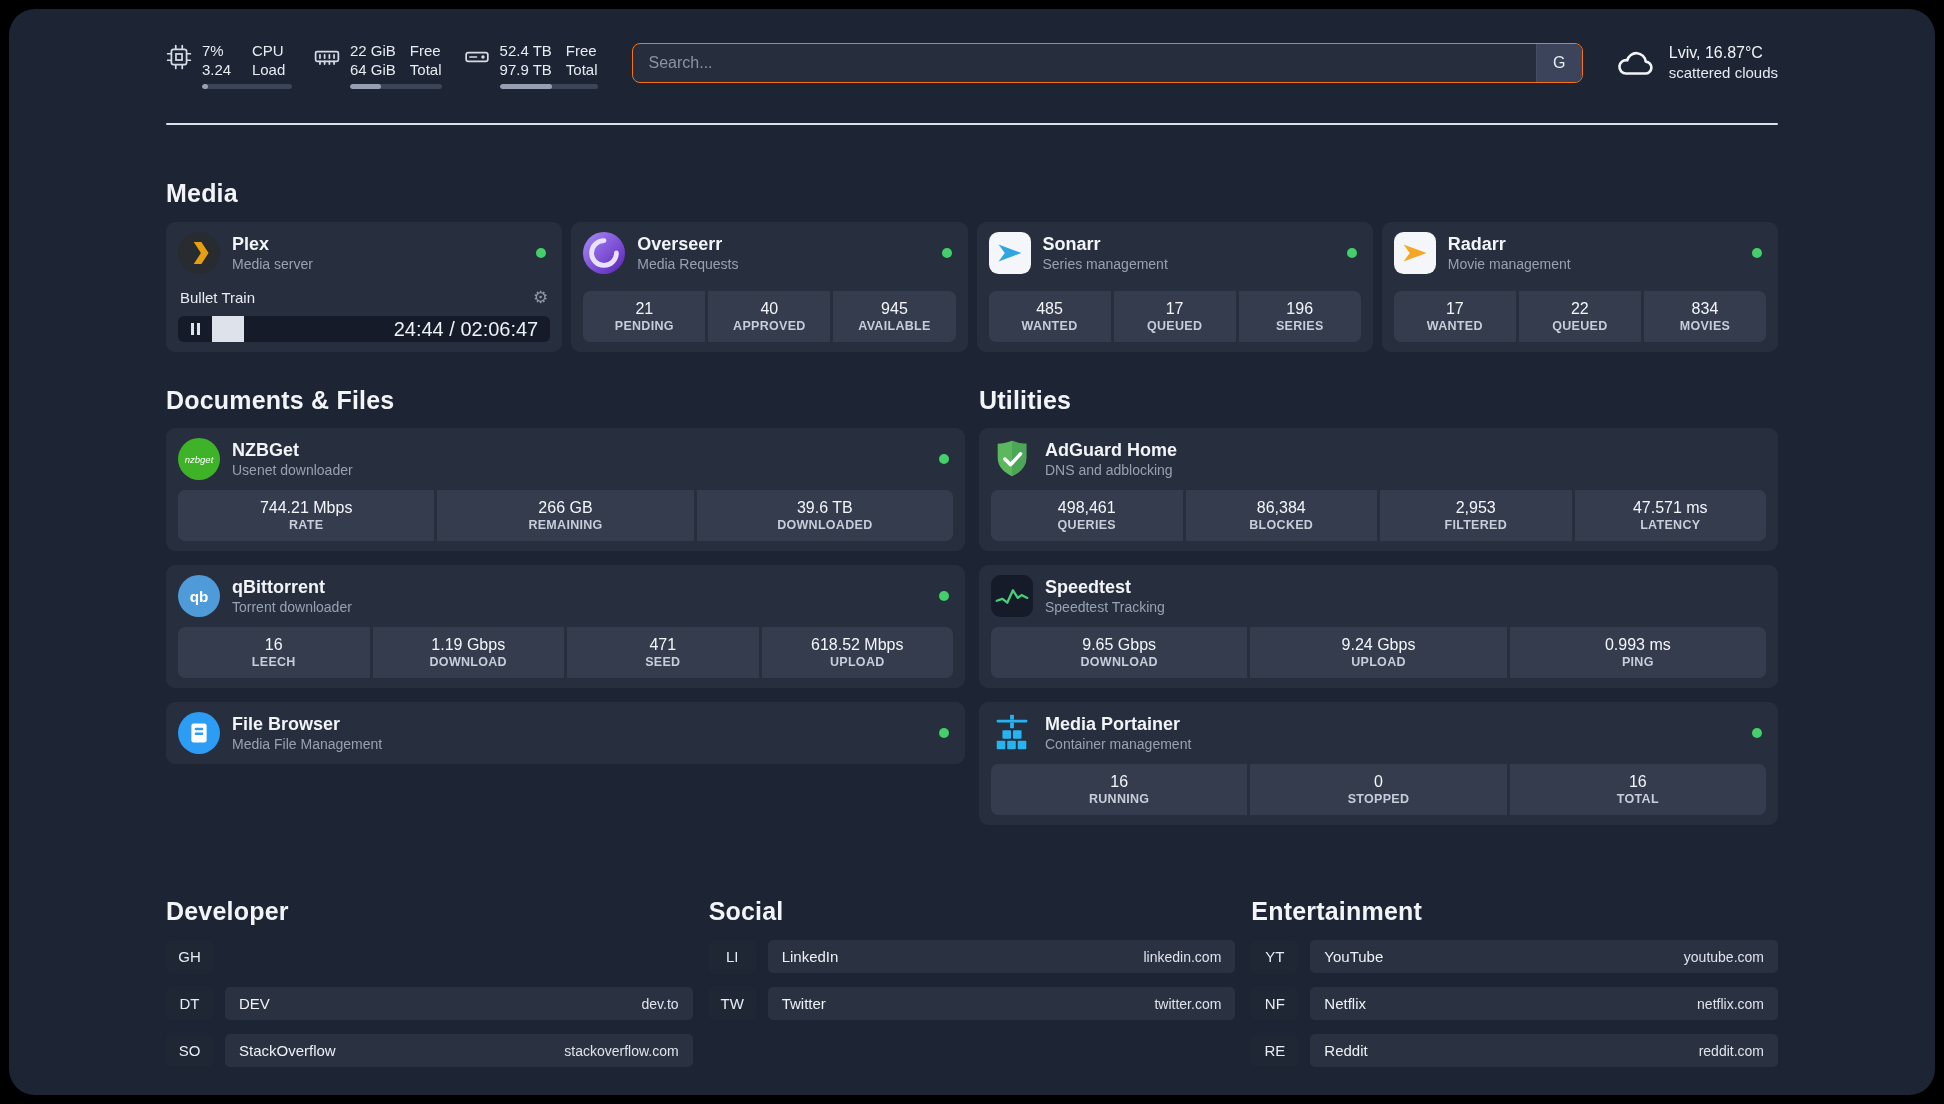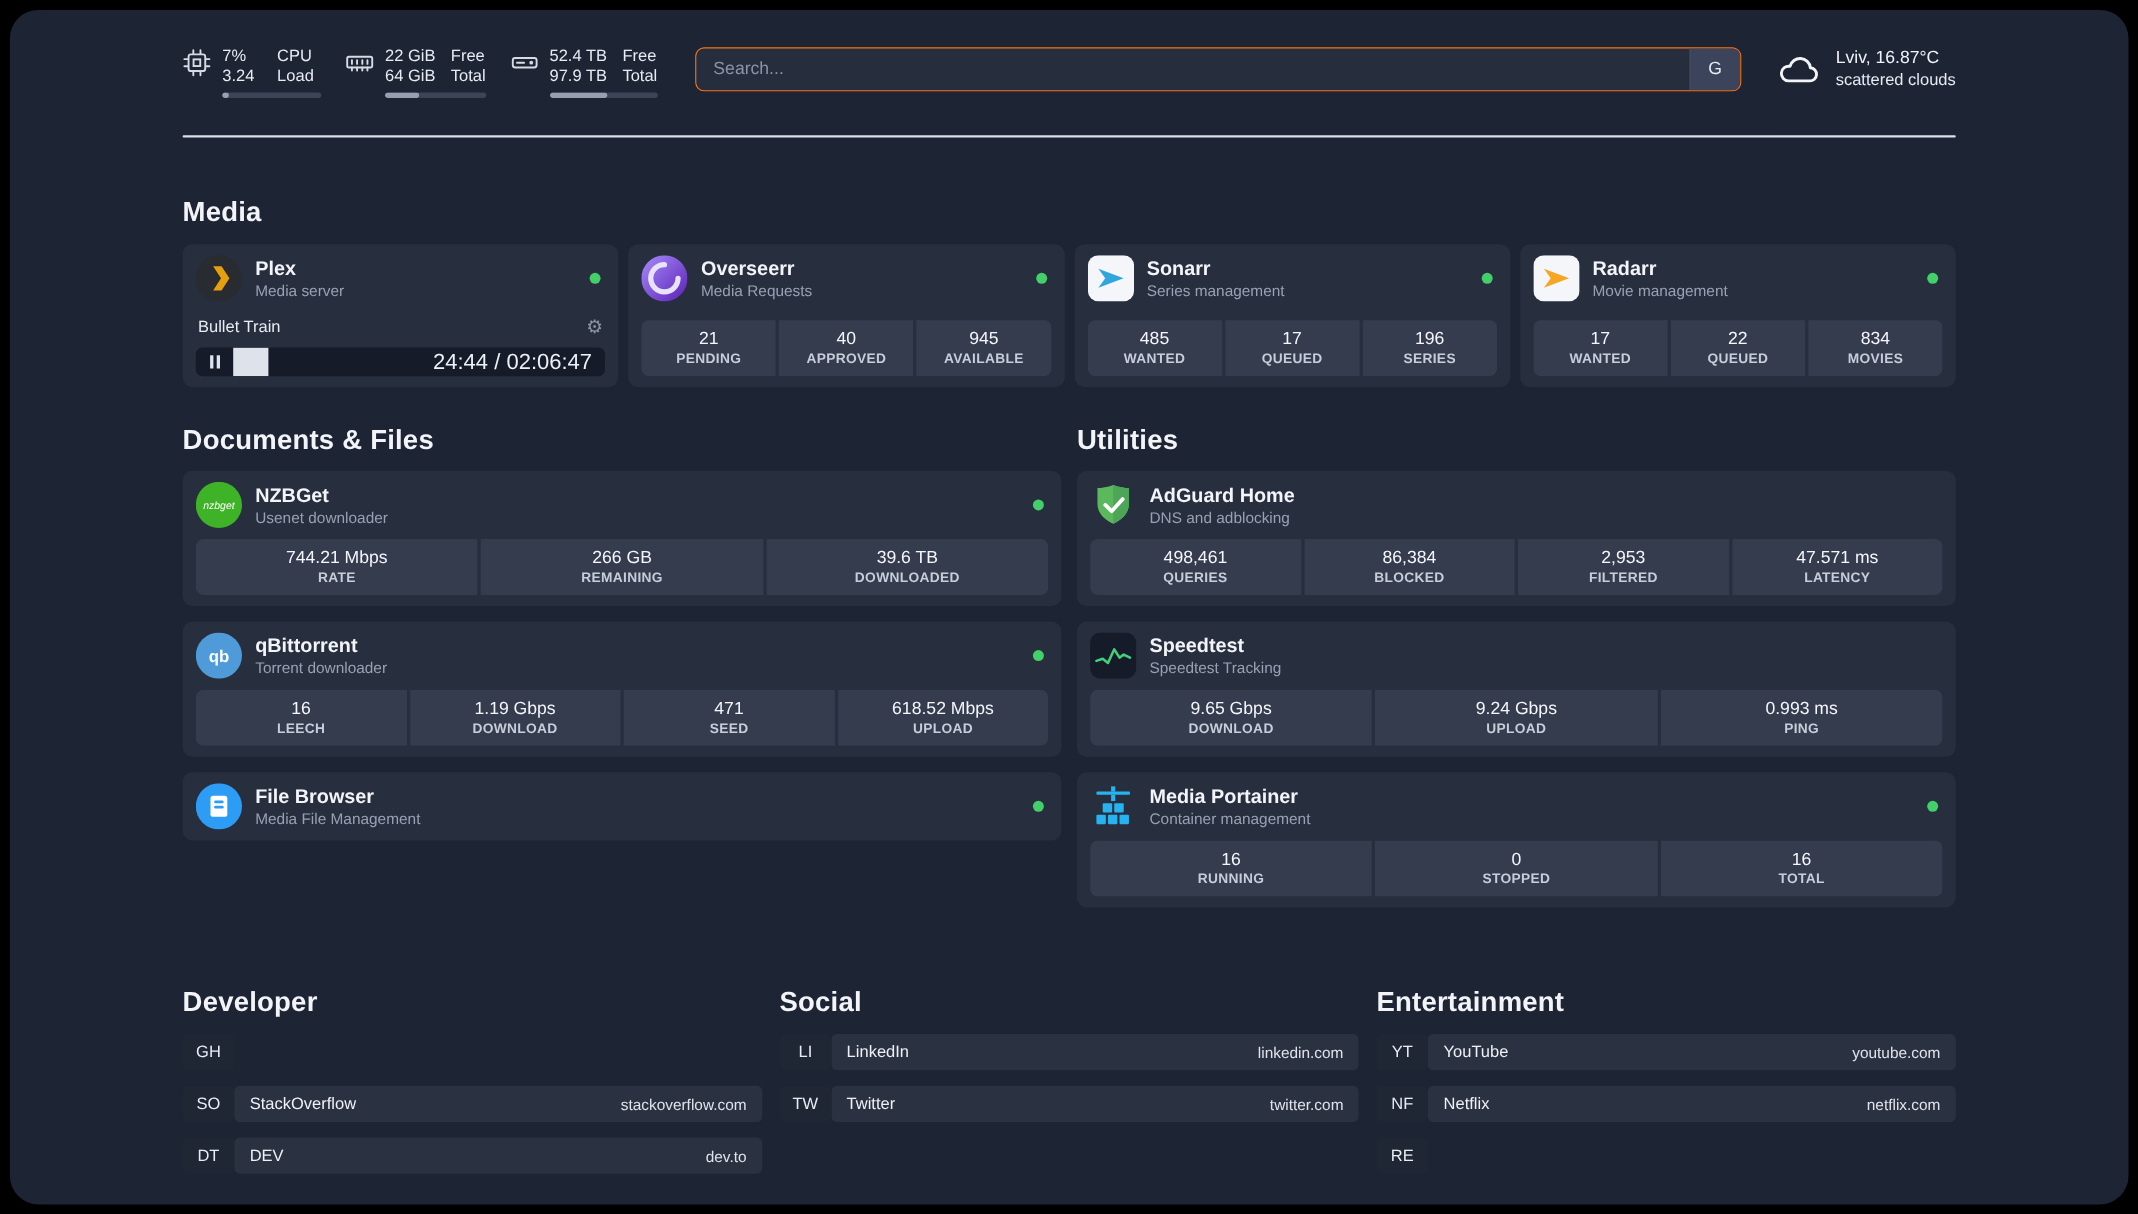--- a/index.html
+++ b/index.html
@@ -63,21 +63,21 @@
   .plex-fill { height:100%; background:#dde2eb; }
   .plex-time { font-size:20px; color:#eef1f6; padding:0 12px; white-space:nowrap; }
 
   .two-col { margin-top:34px; display:grid; grid-template-columns:1fr 1fr; gap:14px; align-items:start; }
   .col .section-title { margin-bottom:13px; }
   .col .card + .card { margin-top:14px; }
 
   
   .links { margin-top:72px; display:grid; grid-template-columns:repeat(3,1fr); gap:16px; align-items:start; }
   .link-col .section-title { margin-bottom:4px; }
-  .link-row { display:flex; align-items:center; margin-top:14px; }
+  .link-row { display:flex; align-items:center; gap:12px; margin-top:14px; }
   .badge { width:47px; height:33px; flex:0 0 47px; background:#1f2634; border-radius:5px; color:#e8ecf3; font-size:15px; display:flex; align-items:center; justify-content:center; }
   .link-pill { flex:1; height:33px; background:#2a3140; border-radius:5px; display:flex; align-items:center; justify-content:space-between; padding:0 14px; cursor:pointer; }
   .link-name { font-size:15px; color:#eef1f6; }
   .link-url { font-size:14px; color:#dfe3ec; }
 </style>
 </head>
 <body>
 
 <div class="panel">
   <div class="container">
@@ -490,33 +490,33 @@
       </div>
     </div>
 
     <div class="links">
       <div class="link-col">
         <h2 class="section-title">Developer</h2>
         <div class="link-row">
           <span class="badge">GH</span>
         </div>
         <div class="link-row">
+          <span class="badge">DT</span>
+          <div class="link-pill">
+            <span class="link-name">DEV</span>
+              <span class="link-url">dev.to</span>
+          </div>
+        </div>
+        <div class="link-row">
           <span class="badge">SO</span>
           <div class="link-pill">
             <span class="link-name">StackOverflow</span>
               <span class="link-url">stackoverflow.com</span>
           </div>
         </div>
-        <div class="link-row">
-          <span class="badge">DT</span>
-          <div class="link-pill">
-            <span class="link-name">DEV</span>
-              <span class="link-url">dev.to</span>
-          </div>
-        </div>
       </div>
 
       <div class="link-col">
         <h2 class="section-title">Social</h2>
         <div class="link-row">
           <span class="badge">LI</span>
           <div class="link-pill">
             <span class="link-name">LinkedIn</span>
               <span class="link-url">linkedin.com</span>
           </div>
@@ -541,18 +541,22 @@
         </div>
         <div class="link-row">
           <span class="badge">NF</span>
           <div class="link-pill">
             <span class="link-name">Netflix</span>
               <span class="link-url">netflix.com</span>
           </div>
         </div>
         <div class="link-row">
           <span class="badge">RE</span>
+          <div class="link-pill">
+            <span class="link-name">Reddit</span>
+              <span class="link-url">reddit.com</span>
+          </div>
         </div>
       </div>
     </div>
 
   </div>
 </div>
 
 </body></html>

